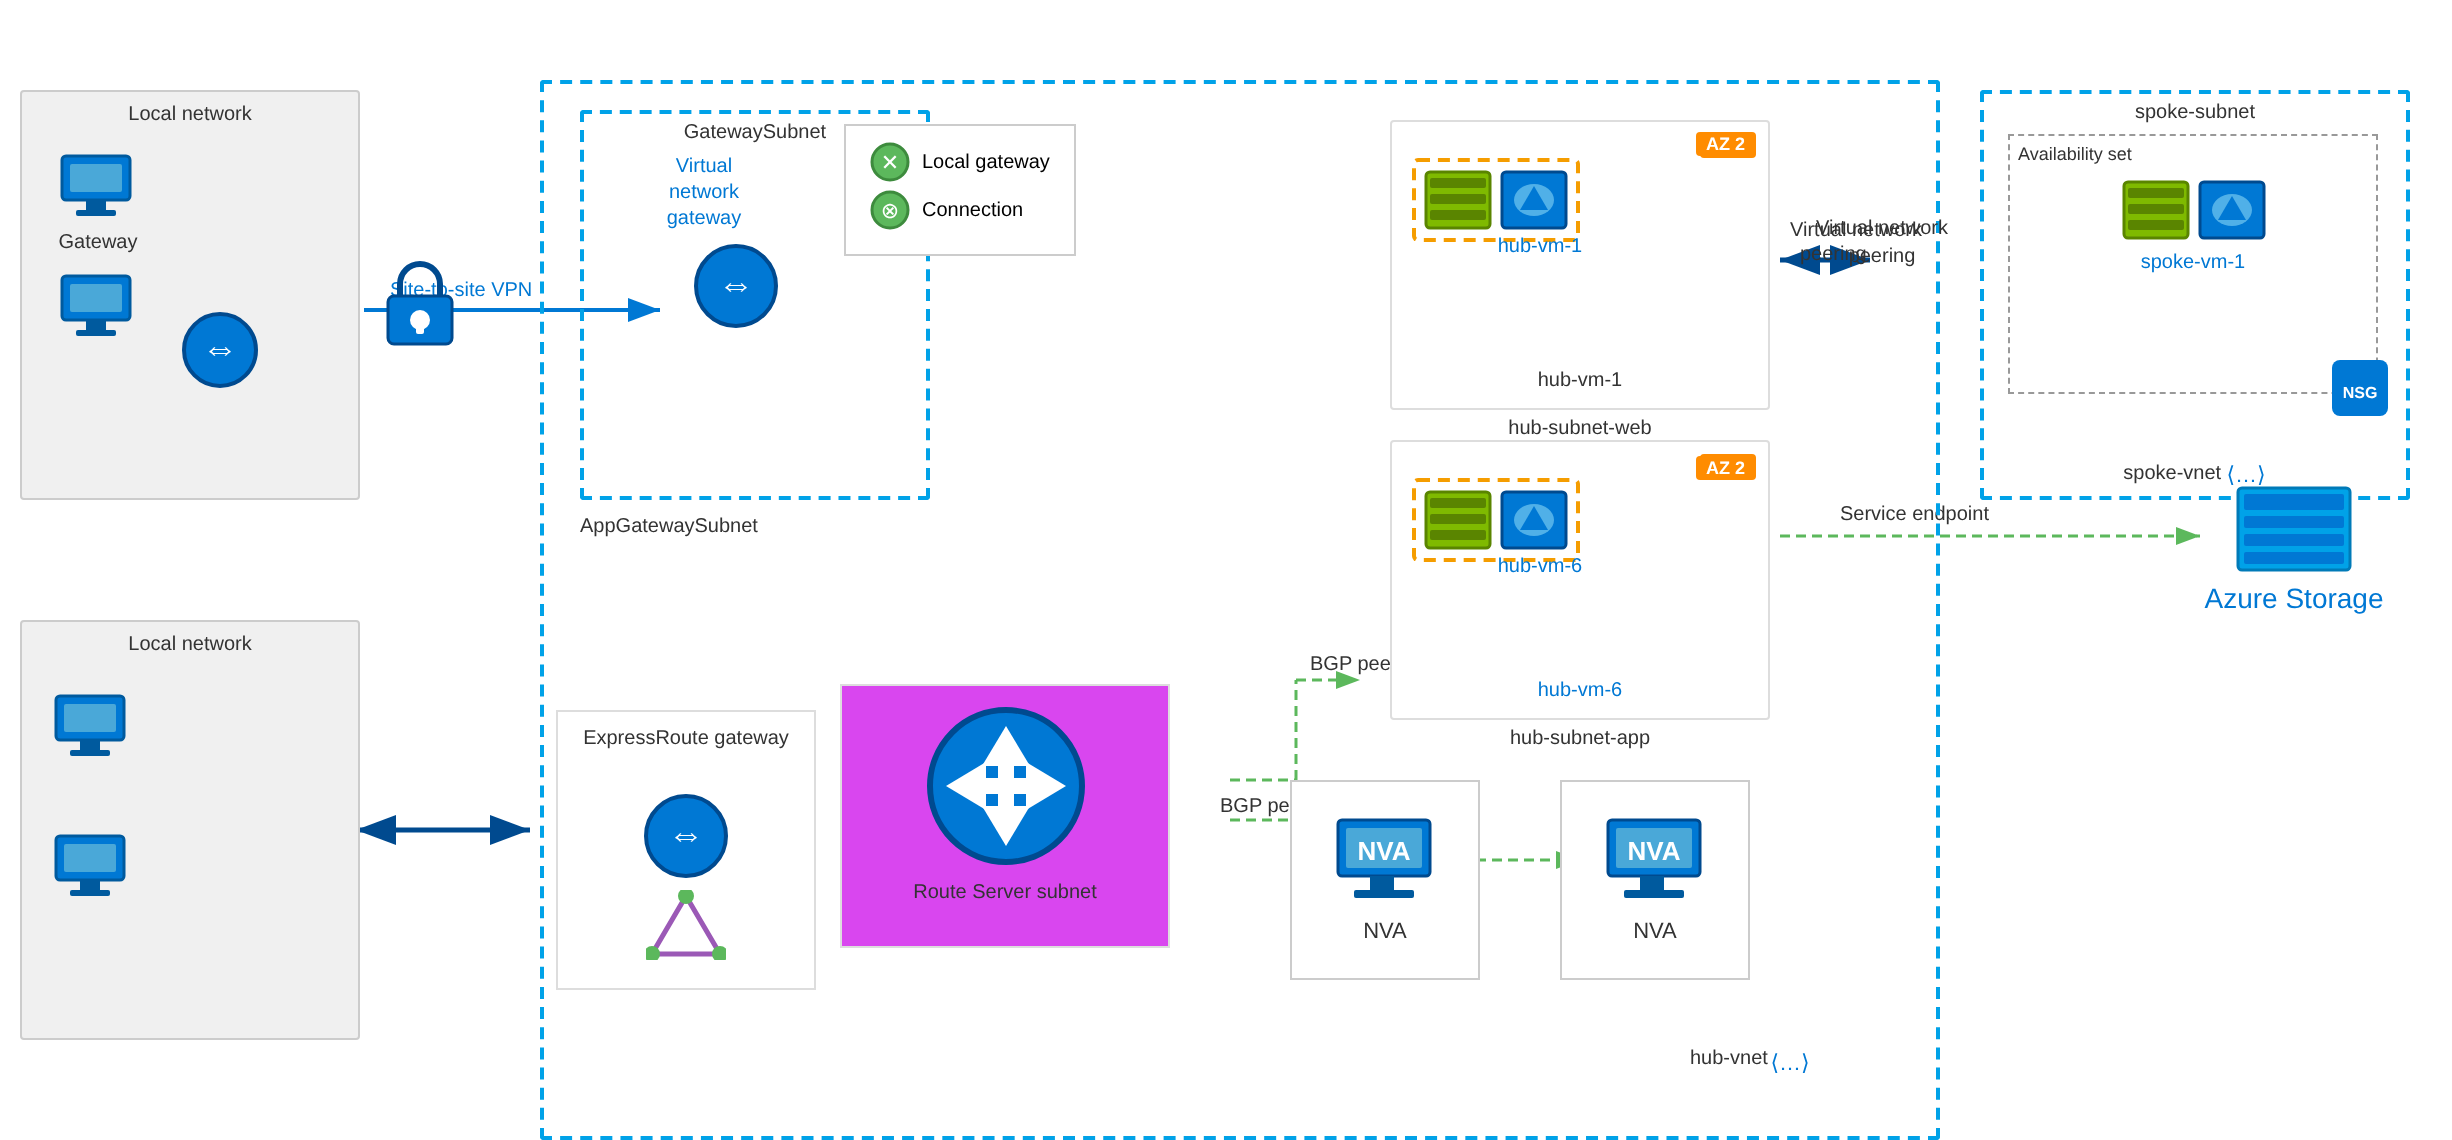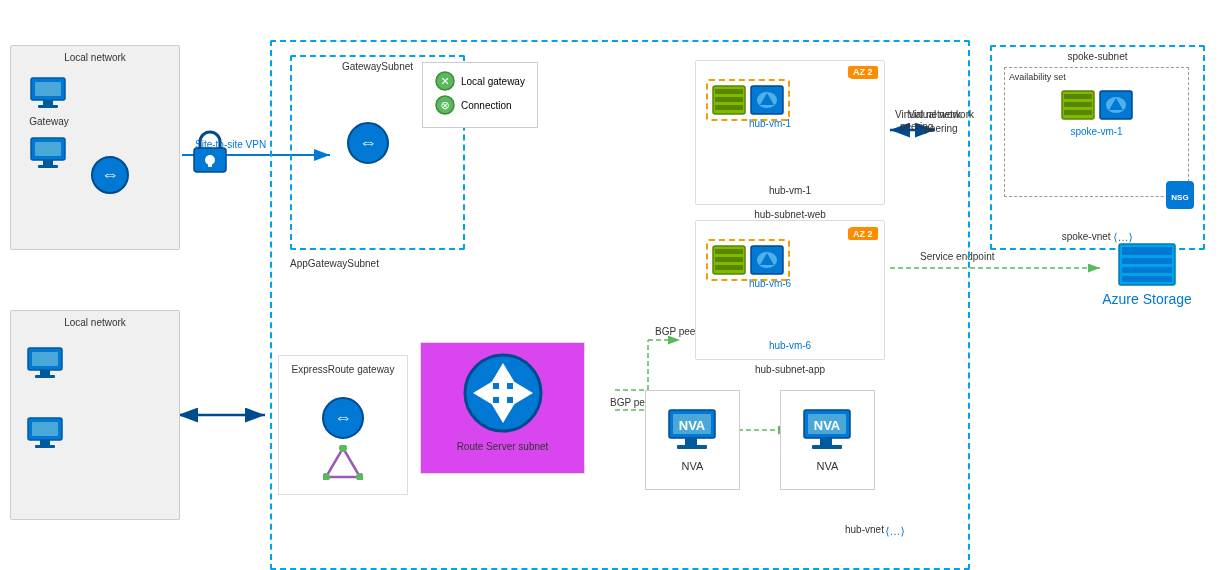--- a/index.html
+++ b/index.html
@@ -198,20 +198,25 @@
       <circle cx="22" cy="32" r="5" fill="white"></circle>
       <rect x="20" y="32" width="4" height="7" rx="1" fill="white"></rect>
     </svg>
   </div>
 
   <div class="box hub-vnet-box"></div>
 
   <div class="box gateway-subnet-box">
     <div class="label" style="top:4px; left:0; right:0; font-size:10px;">GatewaySubnet</div>
 
+    <div style="position:absolute; top:20px; left:10px; font-size:10px; color:#0078d4; text-align:center; width:100px;">
+      <span style="white-space:pre-line; line-height:1.3;">Virtual
+network
+gateway</span>
+    </div>
 
     <div style="position:absolute; top:65px; left:55px;">
       <svg width="42" height="42" viewBox="0 0 42 42">
         <circle cx="21" cy="21" r="20" fill="#0078d4" stroke="#004a8f" stroke-width="2"></circle>
         <text x="21" y="26" text-anchor="middle" fill="white" font-size="18">⇔</text>
       </svg>
     </div>
   </div>
 
   <div class="label" style="left:290px; top:258px;">AppGatewaySubnet</div>

